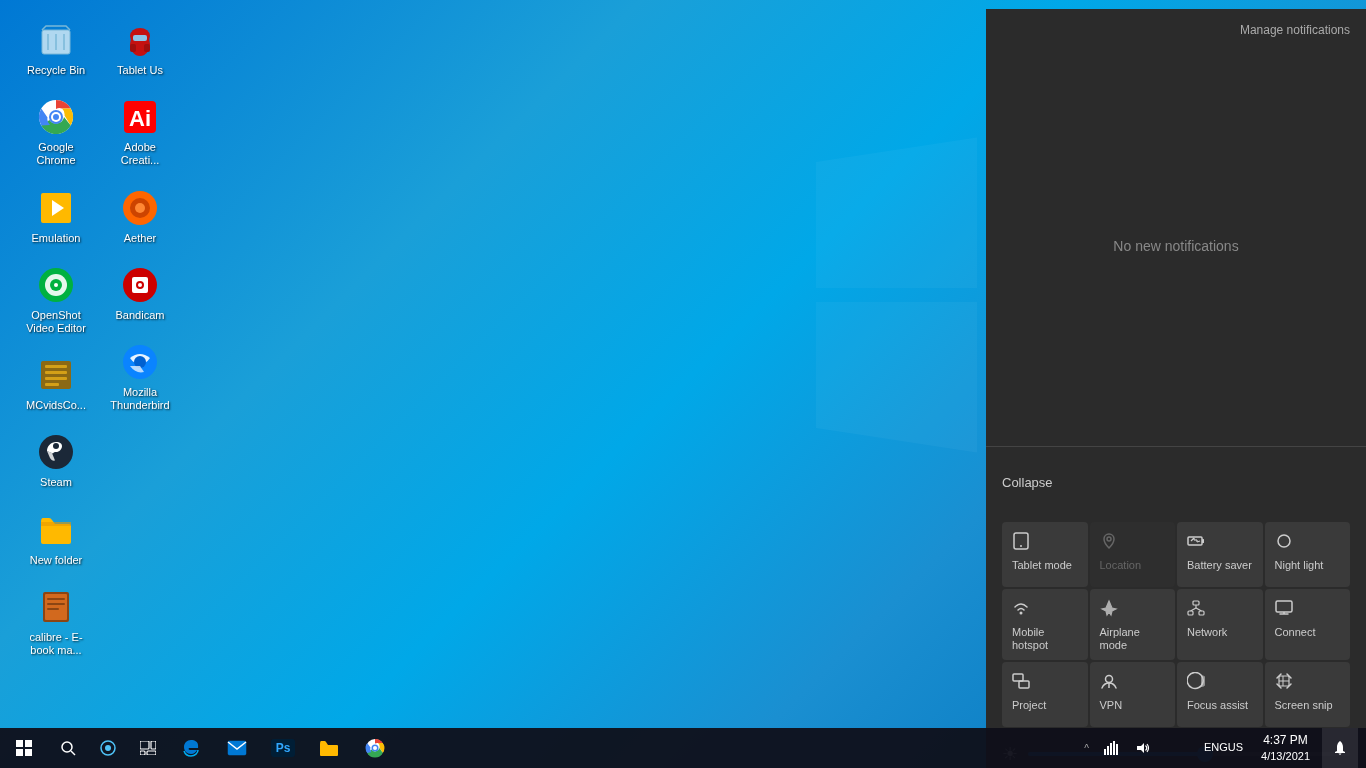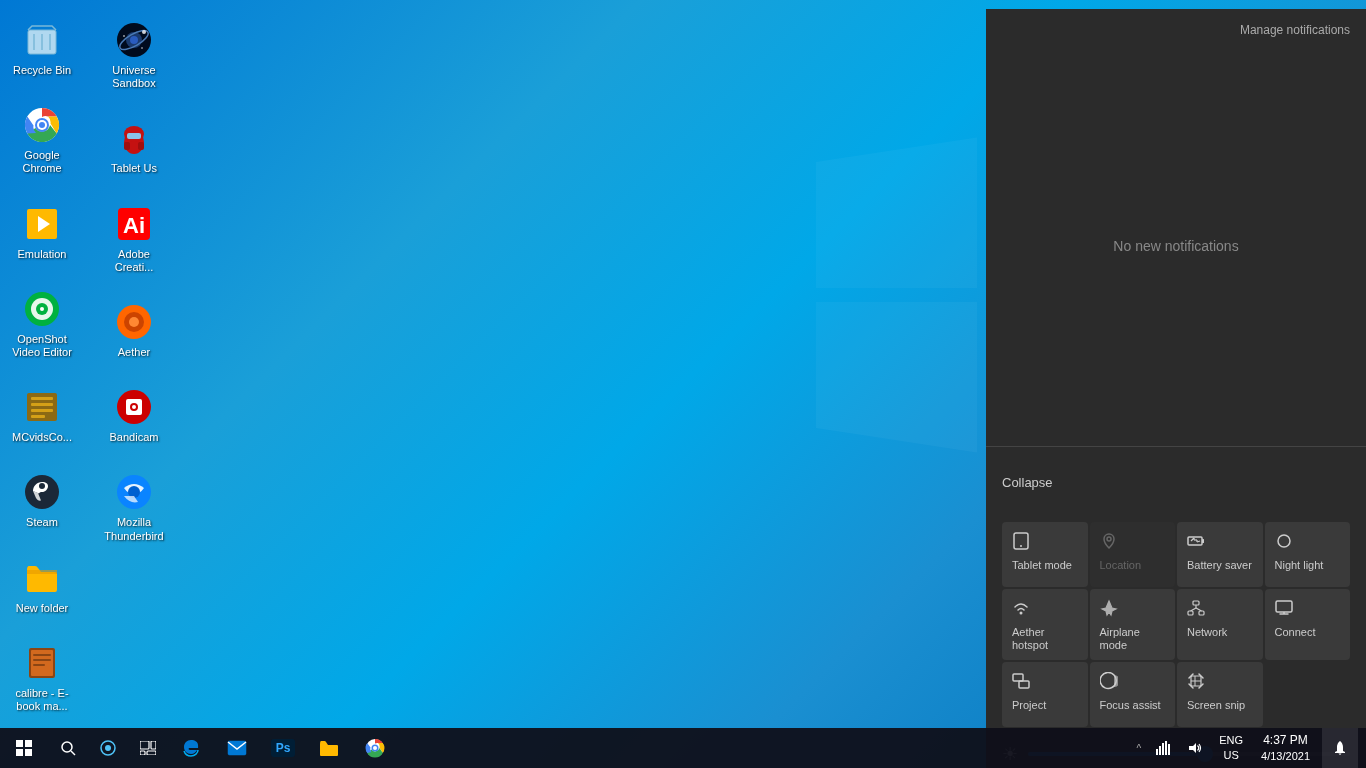--- a/index.html
+++ b/index.html
@@ -23,21 +23,22 @@
 
     
     .desktop-icons {
       position: absolute;
       top: 10px;
       left: 0;
       display: flex;
       flex-direction: column;
       flex-wrap: wrap;
       height: calc(100% - 50px);
-      gap: 8px;
+      gap: 0;
+      padding-left: 14px;
     }
 
     .desktop-icon {
       display: flex;
       flex-direction: column;
       align-items: center;
       width: 80px;
       padding: 8px 4px;
       cursor: pointer;
       border-radius: 4px;
@@ -287,27 +288,28 @@
       align-items: center;
       padding: 0 8px;
       cursor: pointer;
       color: white;
       font-size: 11px;
       line-height: 1.4;
     }
 
     .lang-area {
       display: flex;
-      flex-direction: column;
+      flex-direction: row;
       align-items: center;
       padding: 0 6px;
       cursor: pointer;
       color: white;
       font-size: 11px;
       line-height: 1.4;
+      margin-left: 37px;
     }
 
     .notif-bell {
       width: 36px;
       height: 40px;
       display: flex;
       align-items: center;
       justify-content: center;
       cursor: pointer;
       color: white;
@@ -431,34 +433,20 @@
           <rect x="5" y="3" width="26" height="30" rx="2" fill="#8B4513"></rect>
           <rect x="7" y="5" width="22" height="26" rx="1" fill="#D2691E"></rect>
           <rect x="9" y="9" width="18" height="2" rx="1" fill="#8B4513"></rect>
           <rect x="9" y="14" width="18" height="2" rx="1" fill="#8B4513"></rect>
           <rect x="9" y="19" width="12" height="2" rx="1" fill="#8B4513"></rect>
         </svg>
       </div>
       <span class="icon-label">calibre - E-book ma...</span>
     </div>
 
-    <div class="desktop-icon">
-      <div class="icon-img">
-        <svg width="36" height="36" viewBox="0 0 36 36">
-          <circle cx="18" cy="18" r="17" fill="#000b1e"></circle>
-          <circle cx="18" cy="18" r="8" fill="#1a3a6e"></circle>
-          <ellipse cx="18" cy="18" rx="16" ry="6" fill="none" stroke="#4a7ab5" stroke-width="1.5" transform="rotate(-30 18 18)"></ellipse>
-          <circle cx="18" cy="18" r="4" fill="#2a5cbf"></circle>
-          <circle cx="28" cy="10" r="2" fill="#fff" opacity="0.8"></circle>
-          <circle cx="8" cy="14" r="1" fill="#fff" opacity="0.6"></circle>
-          <circle cx="26" cy="26" r="1" fill="#fff" opacity="0.5"></circle>
-        </svg>
-      </div>
-      <span class="icon-label">Universe Sandbox</span>
-    </div>
 
     <div class="desktop-icon">
       <div class="icon-img">
         <svg width="36" height="36" viewBox="0 0 36 36">
           <ellipse cx="18" cy="22" rx="10" ry="12" fill="#c51111"></ellipse>
           <ellipse cx="18" cy="14" rx="10" ry="8" fill="#c51111"></ellipse>
           <rect x="11" y="13" width="14" height="6" rx="2" fill="#8bc4e8"></rect>
           <rect x="22" y="22" width="6" height="8" rx="2" fill="#a00e0e"></rect>
           <rect x="8" y="22" width="6" height="8" rx="2" fill="#a00e0e"></rect>
         </svg>
@@ -574,21 +562,21 @@
 
       <div class="qa-tile">
         <div class="qa-icon">
           <svg width="18" height="18" viewBox="0 0 18 18" fill="none">
             <path d="M9,14 L9,14" stroke="#ccc" stroke-width="2" stroke-linecap="round"></path>
             <path d="M6,11 Q9,8 12,11" stroke="#ccc" stroke-width="1.5" fill="none" stroke-linecap="round"></path>
             <path d="M3,8 Q9,2 15,8" stroke="#ccc" stroke-width="1.5" fill="none" stroke-linecap="round"></path>
             <circle cx="9" cy="14" r="1.5" fill="#ccc"></circle>
           </svg>
         </div>
-        <span class="qa-label">Aether hotspot</span>
+        <span class="qa-label">Mobile hotspot</span>
       </div>
 
       <div class="qa-tile">
         <div class="qa-icon">
           <svg width="18" height="18" viewBox="0 0 18 18" fill="none">
             <path d="M9,2 L12,9 L16,10 L12,12 L11,16 L9,13 L7,16 L6,12 L2,10 L6,9 Z" stroke="#ccc" stroke-width="1.2" fill="#ccc" opacity="0.8"></path>
           </svg>
         </div>
         <span class="qa-label">Airplane mode</span>
       </div>
@@ -622,20 +610,30 @@
       <div class="qa-tile">
         <div class="qa-icon">
           <svg width="18" height="18" viewBox="0 0 18 18" fill="none">
             <rect x="1" y="2" width="10" height="7" rx="1" stroke="#ccc" stroke-width="1.5"></rect>
             <rect x="7" y="9" width="10" height="7" rx="1" stroke="#ccc" stroke-width="1.5"></rect>
           </svg>
         </div>
         <span class="qa-label">Project</span>
       </div>
 
+      <div class="qa-tile">
+        <div class="qa-icon">
+          <svg width="18" height="18" viewBox="0 0 18 18" fill="none">
+            <circle cx="9" cy="7" r="3.5" stroke="#ccc" stroke-width="1.5"></circle>
+            <path d="M2,16 Q4,11 9,11 Q14,11 16,16" stroke="#ccc" stroke-width="1.5" fill="none" stroke-linecap="round"></path>
+            <line x1="9" y1="10.5" x2="9" y2="16" stroke="#ccc" stroke-width="1.5"></line>
+          </svg>
+        </div>
+        <span class="qa-label">VPN</span>
+      </div>
 
       <div class="qa-tile">
         <div class="qa-icon">
           <svg width="18" height="18" viewBox="0 0 18 18" fill="none">
             <path d="M14,3 A8,8 0 1 0 16,10 A8,8 0 0 0 14,3 Z" stroke="#ccc" stroke-width="1.5" fill="none"></path>
             <path d="M14,3 A6,6 0 0 1 14,15" fill="#ccc" opacity="0.6"></path>
           </svg>
         </div>
         <span class="qa-label">Focus assist</span>
       </div>

